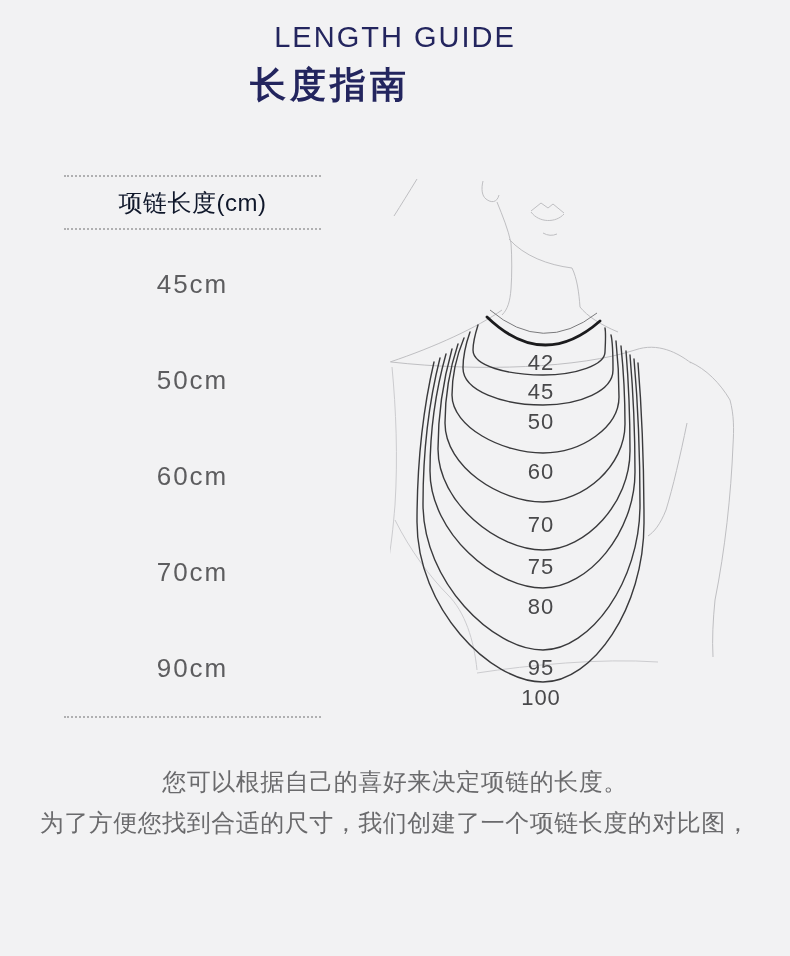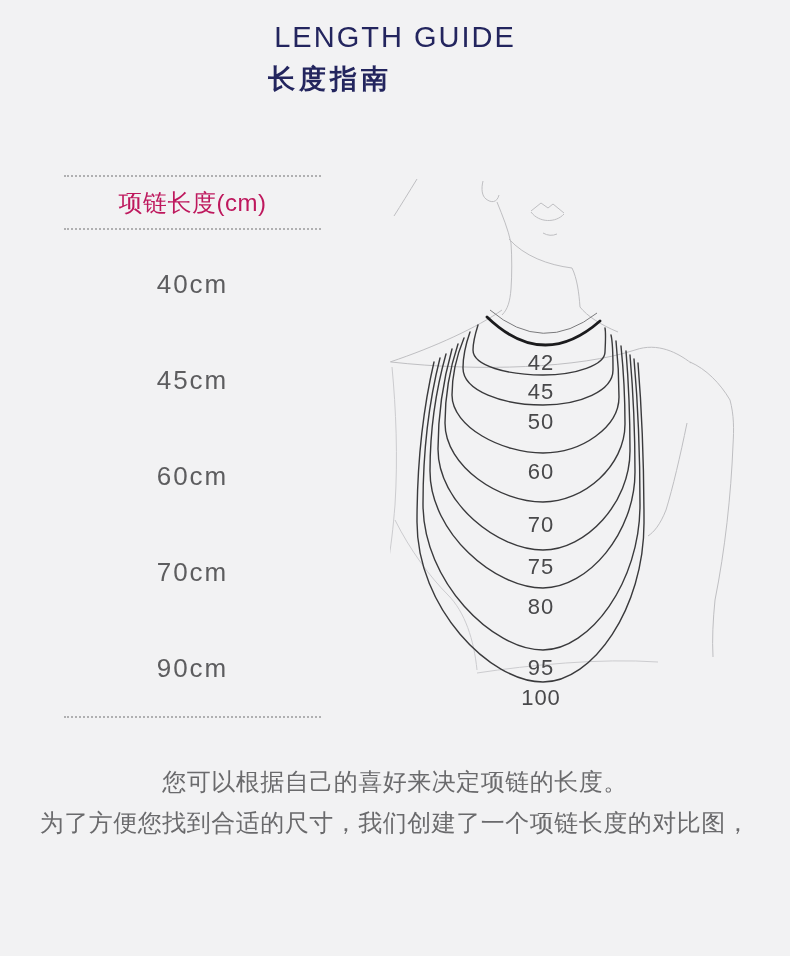--- a/index.html
+++ b/index.html
@@ -8,29 +8,29 @@
     background:#f2f2f3;
     font-family:"Liberation Sans","DejaVu Sans",sans-serif;
   }
   .abs{position:absolute;}
   .title-en{
     top:21px;left:0;width:790px;text-align:center;
     font-size:29px;font-weight:400;letter-spacing:2px;color:#23255e;
   }
   .title-zh{
     top:61px;left:0;width:660px;text-align:center;
-    font-size:27px;font-weight:700;letter-spacing:4px;color:#23255e;
+    font-size:36px;font-weight:700;letter-spacing:4px;color:#23255e;
   }
   .size-table{
     top:175px;left:64px;width:257px;
     border-top:2px dotted #b0b0b1;
   }
   .size-table .thead{
     height:51px;line-height:51px;text-align:center;
-    font-size:24px;color:#be185d;letter-spacing:0.5px;
+    font-size:24px;color:#0f172a;letter-spacing:0.5px;
     border-bottom:2px dotted #b0b0b1;
   }
   .size-table .rows{
     height:480px;padding-top:6px;
     display:flex;flex-direction:column;justify-content:space-around;
     border-bottom:2px dotted #b0b0b1;
   }
   .size-table .row{
     text-align:center;font-size:26px;color:#5d5d5f;letter-spacing:2px;
   }
@@ -51,22 +51,22 @@
 </style>
 </head>
 <body>
 
 <div class="abs title-en">LENGTH GUIDE</div>
 <div class="abs title-zh">长度指南</div>
 
 <div class="abs size-table">
   <div class="thead">项链长度(cm)</div>
   <div class="rows">
-    <div class="row">40cm</div>
     <div class="row">45cm</div>
+    <div class="row">50cm</div>
     <div class="row">60cm</div>
     <div class="row">70cm</div>
     <div class="row">90cm</div>
   </div>
 </div>
 
 <svg class="abs illustration" viewBox="0 0 400 585" width="400" height="585" xmlns="http://www.w3.org/2000/svg">
 
   <g>
 

